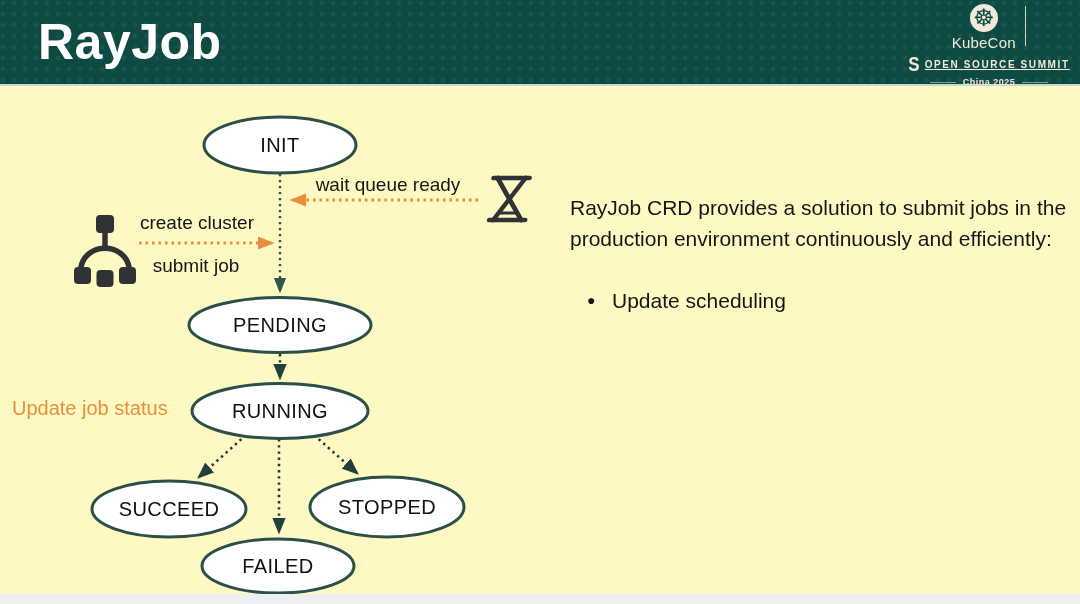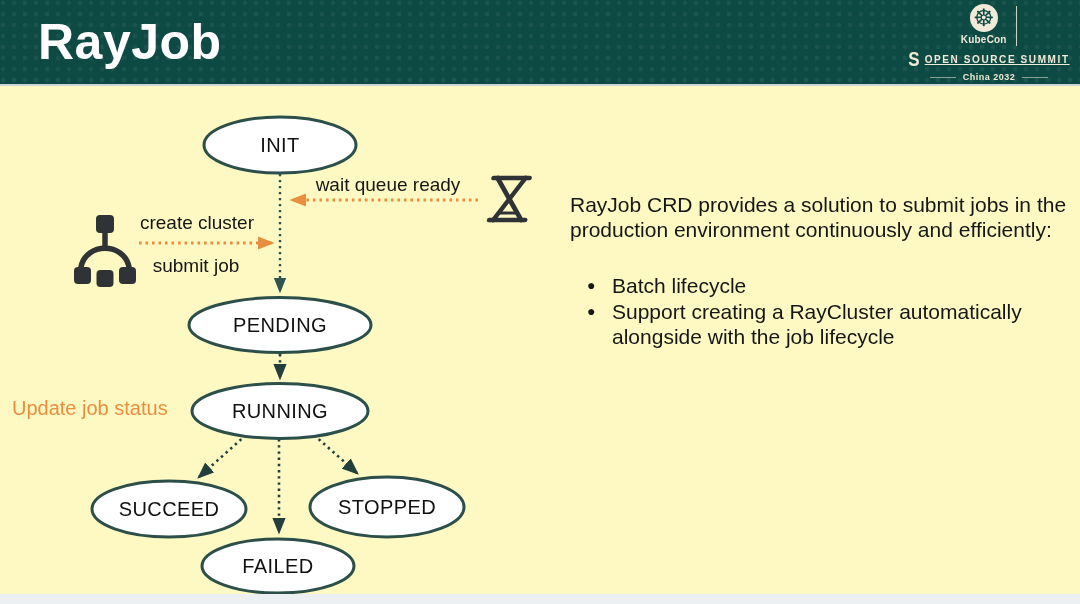--- a/index.html
+++ b/index.html
@@ -27,39 +27,39 @@
   }
   .logos-row { display: flex; align-items: flex-start; justify-content: center; gap: 9px; }
   .logo-block { display: flex; flex-direction: column; align-items: center; gap: 2px; }
   .kube-icon {
     width: 28px; height: 28px; border-radius: 50%;
     background: #f0ead8; color: #0d4a43;
     display: flex; align-items: center; justify-content: center;
     font-size: 24px; line-height: 1;
   }
   .cncf-icon { width: 26px; height: 26px; margin-top: 1px; }
-  .logo-label { font-size: 10px; font-weight: 700; letter-spacing: 0.2px; white-space: nowrap; }
+  .logo-label { font-size: 15px; font-weight: 400; letter-spacing: 0.2px; white-space: nowrap; }
   .logo-divider { width: 1.5px; height: 40px; background: rgba(240,234,216,0.85); margin-top: 2px; }
   .summit-row { display: flex; align-items: center; gap: 5px; margin-top: 5px; }
   .oss-s {
     font-size: 17px; font-weight: 700; line-height: 1;
     transform: scaleY(1.15);
   }
   .summit-label { font-size: 10px; font-weight: 700; letter-spacing: 1.6px; white-space: nowrap; text-decoration: underline; }
   .location-row { display: flex; align-items: center; gap: 7px; margin-top: 4px; }
   .location-row .dash { width: 26px; height: 1px; background: rgba(240,234,216,0.55); }
   .location-label { font-size: 9px; font-weight: 700; letter-spacing: 0.5px; }
 
   
   .main { position: absolute; left: 0; top: 86px; width: 1080px; height: 368px; }
   .diagram-svg { position: absolute; left: 0; top: 0; }
 
   .description {
     position: absolute; left: 570px; top: 106px; width: 500px;
-    color: #161616; font-size: 21px; line-height: 25px;
+    color: #161616; font-size: 21px; line-height: 31px;
   }
   .intro { margin-bottom: 31px; }
   .feature-list { list-style: none; }
   .feature-list li { position: relative; padding-left: 42px; margin-bottom: 0.5px; }
   .feature-list li::before {
     content: "\25CF";
     position: absolute; left: 17px; top: 0;
     font-size: 14px;
   }
 
@@ -89,21 +89,21 @@
           <div class="logo-label">KubeCon</div>
         </div>
         <div class="logo-divider"></div>
       </div>
       <div class="summit-row">
         <span class="oss-s">S</span>
         <span class="summit-label">OPEN SOURCE SUMMIT</span>
       </div>
       <div class="location-row">
         <span class="dash"></span>
-        <span class="location-label">China 2032</span>
+        <span class="location-label">China 2025</span>
         <span class="dash"></span>
       </div>
     </div>
   </div>
 
   <div class="main">
 
     <svg class="diagram-svg" width="560" height="508" viewBox="0 0 560 508">
       <defs>
         <marker id="ah-teal" viewBox="0 0 10 8" refX="8.5" refY="4" markerWidth="6.5" markerHeight="5.5" orient="auto-start-reverse">
@@ -170,20 +170,19 @@
         <rect x="22" y="0" width="18" height="18" rx="4" fill="#2f3335"></rect>
         <rect x="0" y="52" width="17" height="17" rx="4" fill="#2f3335"></rect>
         <rect x="22.5" y="55" width="17" height="17" rx="4" fill="#2f3335"></rect>
         <rect x="45" y="52" width="17" height="17" rx="4" fill="#2f3335"></rect>
       </g>
     </svg>
 
     <div class="description">
       <p class="intro">RayJob CRD provides a solution to submit jobs in the production environment continuously and efficiently:</p>
       <ul class="feature-list">
-        <li>Batch lifecycle</li>
-        <li>Support creating a RayCluster automatically alongside with the job lifecycle</li>
+        <li>Update scheduling</li>
       </ul>
     </div>
   </div>
 
   <div class="bottom-strip"></div>
 </div>
 
 </body></html>

